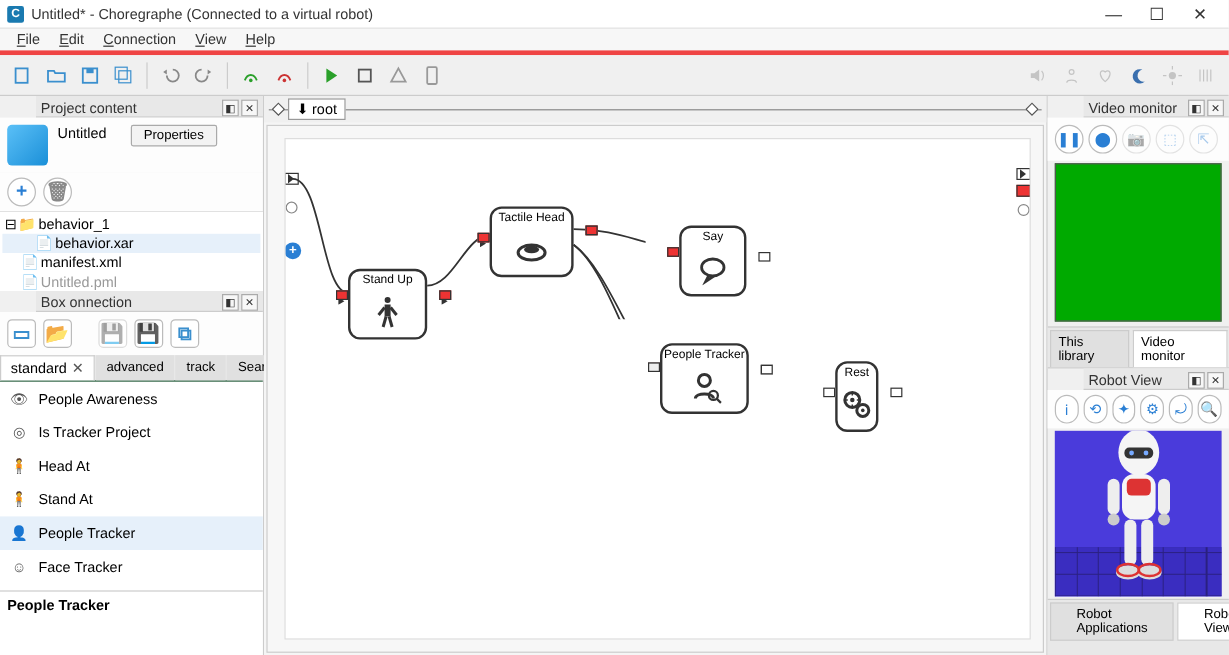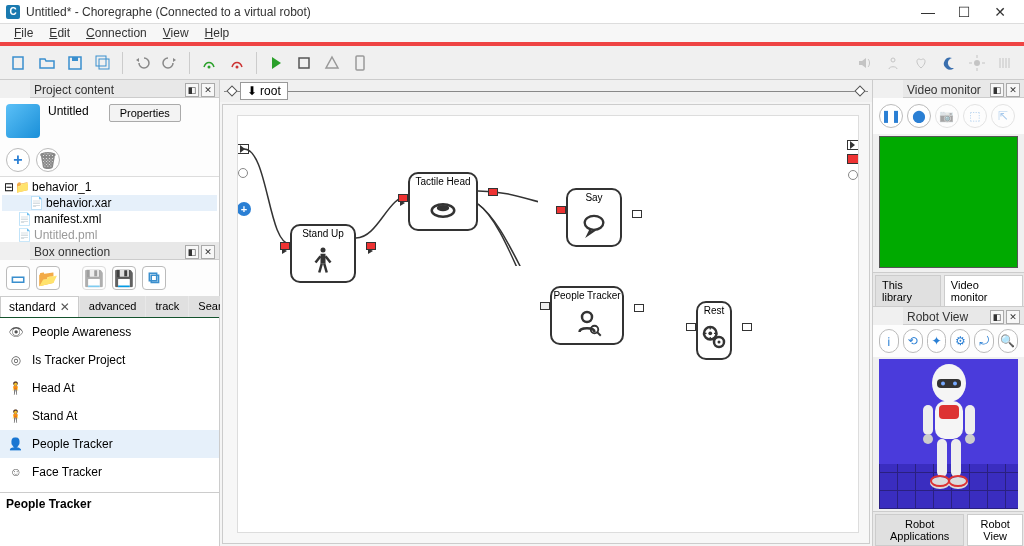--- a/index.html
+++ b/index.html
@@ -84,21 +84,21 @@
   .vidmon-tools{display:flex;gap:4px;padding:6px;background:#fdfdfd;flex-wrap:wrap;}
   .rbtn{width:24px;height:24px;border-radius:12px;border:1px solid #bbb;background:#fff;display:flex;align-items:center;justify-content:center;font-size:12px;color:#2a7fd4;}
   .video-frame{height:132px;margin:2px 6px 4px 6px;background:#0a0;border:1px solid #555;}
   .view-tabs{display:flex;background:#e8e8e8;border-top:1px solid #ccc;border-bottom:1px solid #ccc;}
   .view-tab{padding:3px 6px;font-size:11px;border:1px solid #ccc;border-bottom:none;margin:2px 1px 0 2px;background:#e0e0e0;}
   .view-tab.active{background:#fff;}
   .robotview-tools{display:flex;gap:4px;padding:4px 6px;background:#fdfdfd;}
   .robot-frame{flex:1;margin:2px 6px 2px 6px;background:#4a3bdb;display:flex;align-items:center;justify-content:center;position:relative;overflow:hidden;}
   .robot-floor{position:absolute;left:0;right:0;bottom:0;height:30%;background:repeating-linear-gradient(0deg,#2a2080 0 1px,transparent 1px 18px),repeating-linear-gradient(90deg,#2a2080 0 1px,transparent 1px 18px),#3a2dc0;}
   .bottom-tabs{display:flex;background:#e8e8e8;border-top:1px solid #ccc;}
-  .bottom-tab{padding:3px 0;font-size:11px;background:#e0e0e0;border:1px solid #ccc;margin:2px 1px 0 2px;text-align:center;}
+  .bottom-tab{padding:3px 21px;font-size:11px;background:#e0e0e0;border:1px solid #ccc;margin:2px 1px 12px 2px;}
   .bottom-tab.active{background:#fff;}
 
   
   .svg-ic{width:16px;height:16px;}
 
   
   .edge-port{position:absolute;width:12px;height:10px;border:1px solid #333;background:#fff;}
   .edge-port .tri{width:0;height:0;border-top:4px solid transparent;border-bottom:4px solid transparent;border-left:5px solid #333;position:absolute;left:2px;top:0;}
   .edge-port.red{background:#e33;}
   .plus-port{position:absolute;width:14px;height:14px;border-radius:7px;background:#2a7fd4;color:#fff;display:flex;align-items:center;justify-content:center;font-size:11px;font-weight:bold;}

